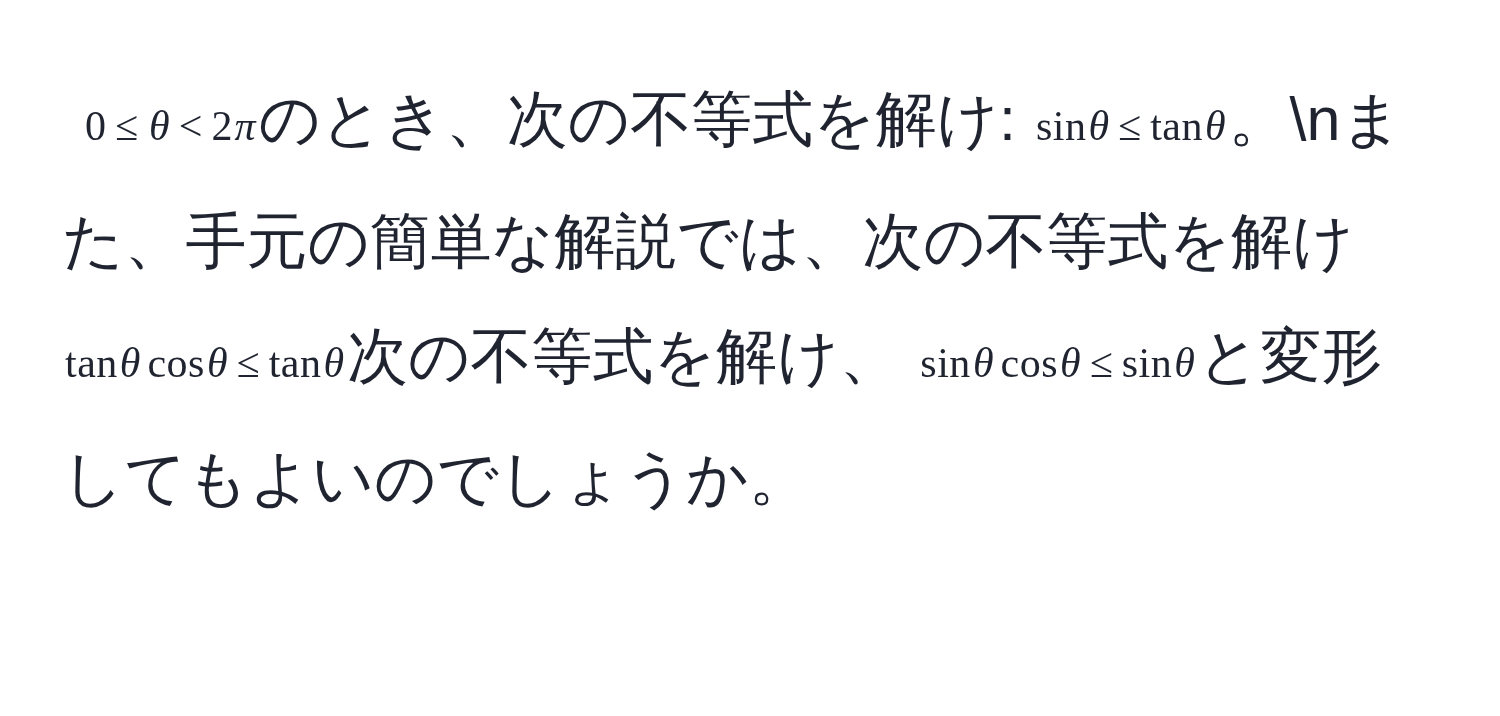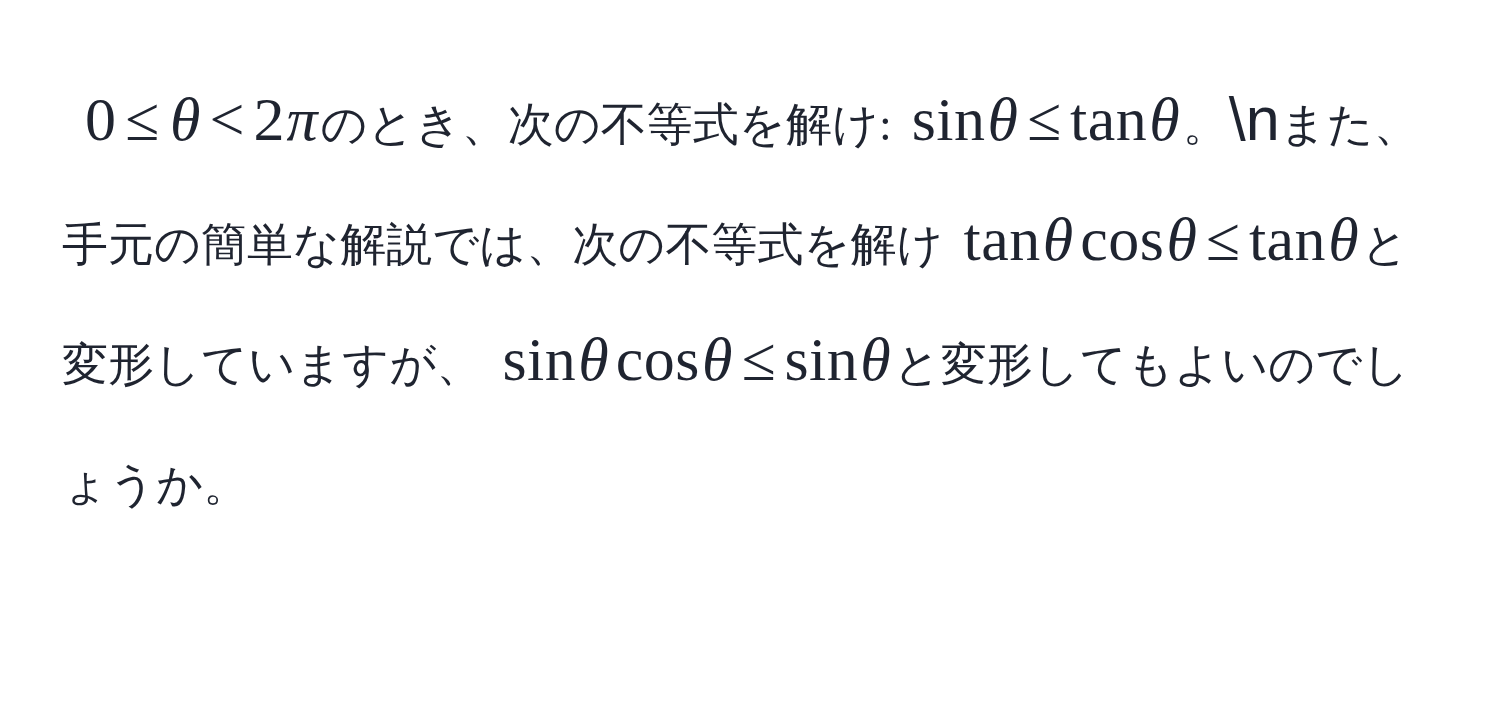--- a/index.html
+++ b/index.html
@@ -34,29 +34,29 @@
     line-height: 115px;
     text-align: left;
     text-indent: 20px;
     word-break: break-all;
     overflow-wrap: anywhere;
     -webkit-font-smoothing: antialiased;
   }
 
   
   .jp {
-    font-family: Liberation Serif, serif;
-    font-size: 46px;
+    font-family: Liberation Sans, sans-serif;
+    font-size: 61px;
     letter-spacing: 0px;
   }
 
   
   .math {
     font-family: "Liberation Serif", "DejaVu Serif", serif;
-    font-size: 62px;
+    font-size: 42px;
     white-space: nowrap;
     padding: 0 3px;
   }
   .math .op {
     font-style: normal;
     font-family: "Liberation Serif", "DejaVu Serif", serif;
     letter-spacing: 0.5px;
   }
   .math .var {
     font-style: italic;
@@ -88,20 +88,20 @@
 
   <div class="question-body">
 
     
     <span class="math"><span class="num">0</span><span class="rel">≤</span><span class="var">θ</span><span class="rel">&lt;</span><span class="num">2</span><span class="var">π</span></span><span class="jp">のとき、次の不等式を解け:</span>
 
     
     <span class="math"><span class="op">sin</span><span class="var">θ</span><span class="rel">≤</span><span class="op">tan</span><span class="var">θ</span></span><span class="jp">。</span><span class="escape">\n</span><span class="jp">また、手元の簡単な解説では、次の不等式を解け</span>
 
     
-    <span class="math"><span class="op">tan</span><span class="var">θ</span><span class="thinsp"></span><span class="op">cos</span><span class="var">θ</span><span class="rel">≤</span><span class="op">tan</span><span class="var">θ</span></span><span class="jp">と変形していますが、</span>
+    <span class="math"><span class="op">tan</span><span class="var">θ</span><span class="thinsp"></span><span class="op">cos</span><span class="var">θ</span><span class="rel">≤</span><span class="op">tan</span><span class="var">θ</span></span><span class="jp">次の不等式を解け、</span>
 
     
     <span class="math"><span class="op">sin</span><span class="var">θ</span><span class="thinsp"></span><span class="op">cos</span><span class="var">θ</span><span class="rel">≤</span><span class="op">sin</span><span class="var">θ</span></span><span class="jp">と変形してもよいのでしょうか。</span>
 
   </div>
 
 </div>
 
 </body></html>

